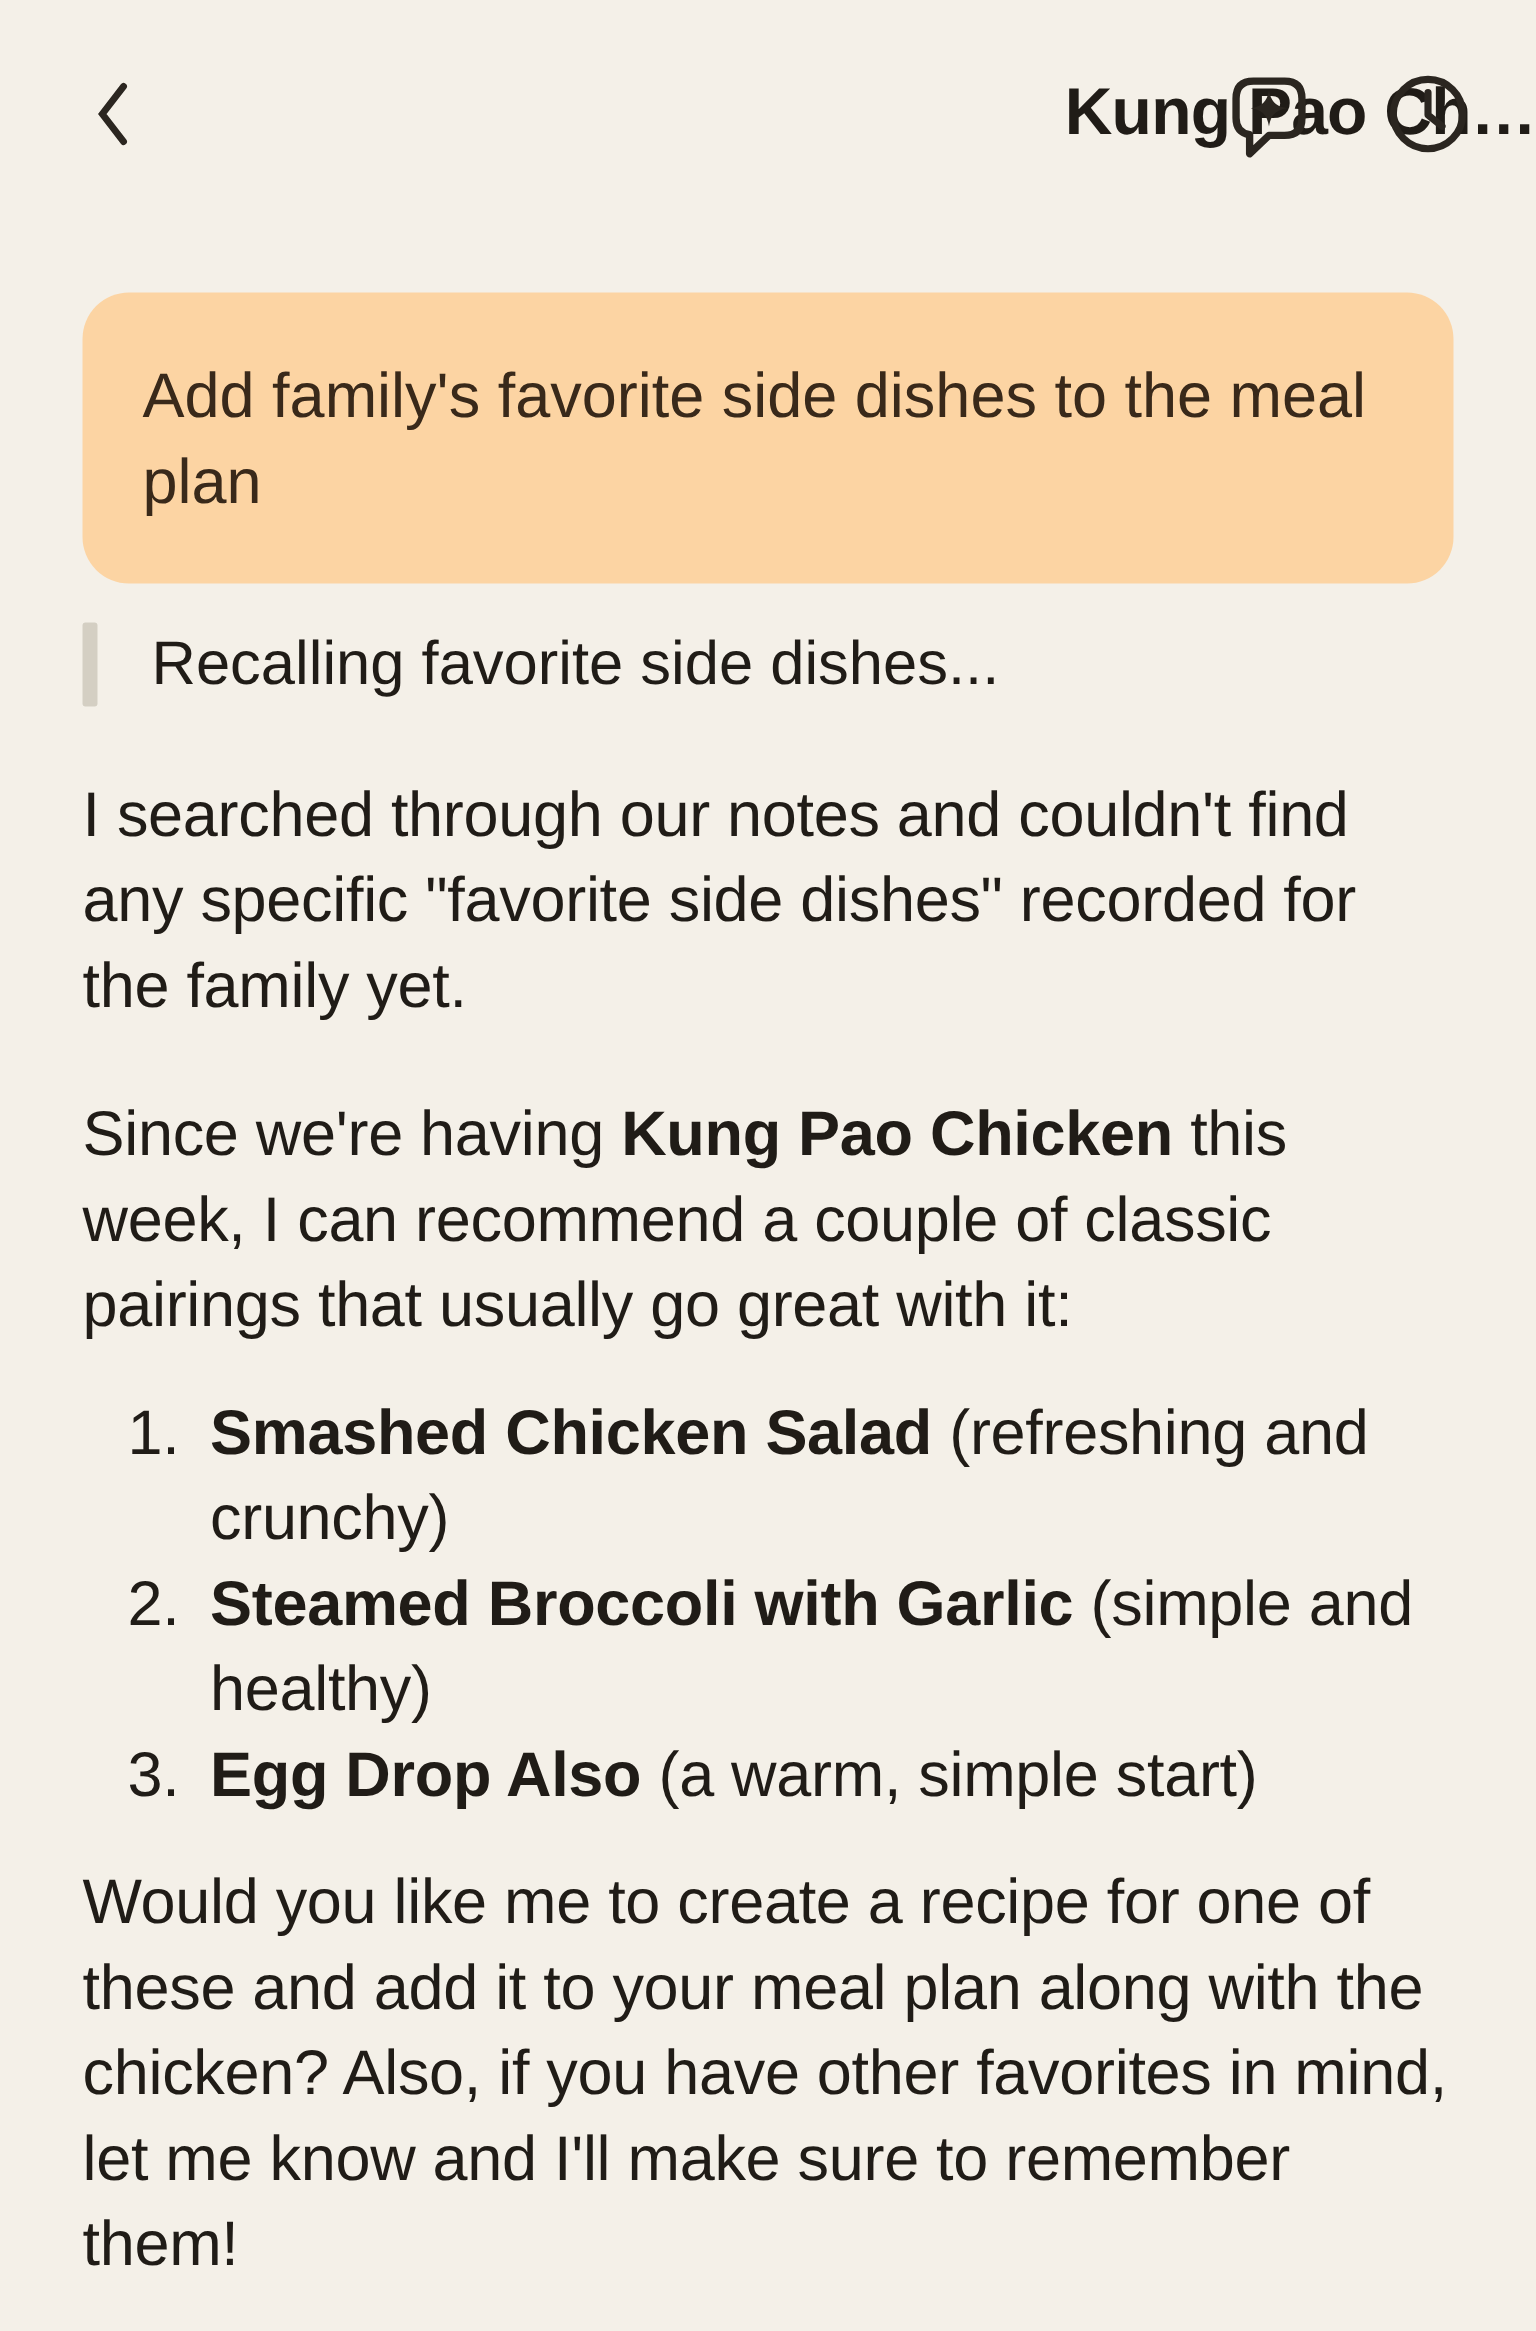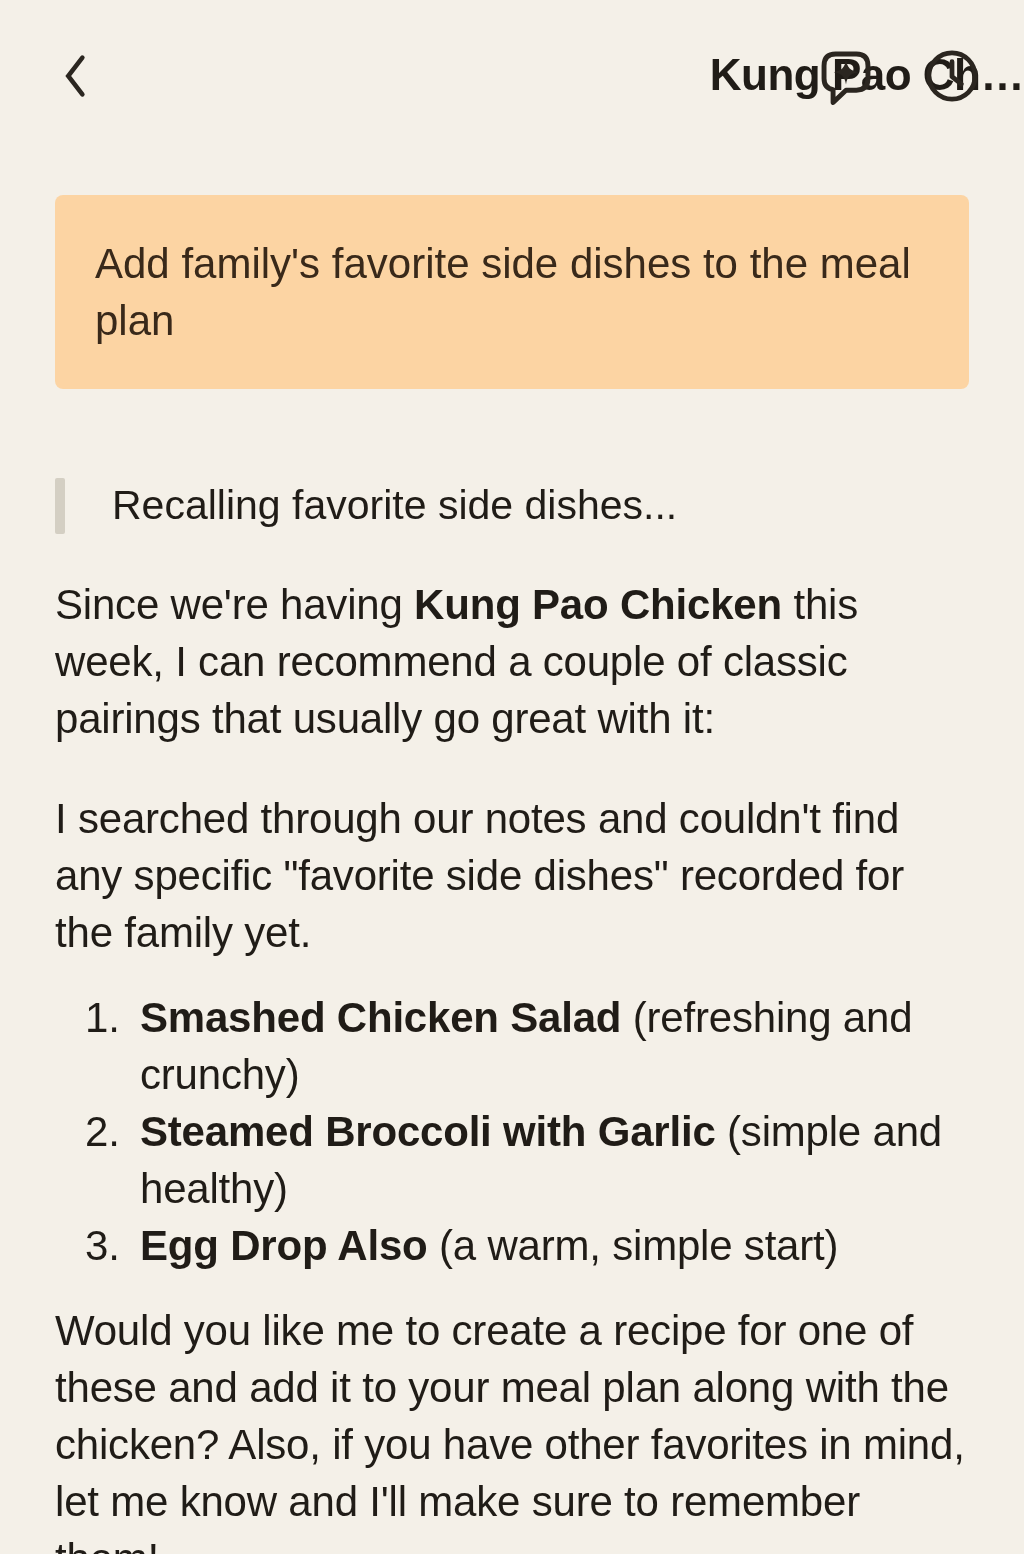--- a/index.html
+++ b/index.html
@@ -49,33 +49,32 @@
     background: none; border: none; cursor: pointer;
     color: #2b2620;
   }
 
   
   .main { padding: 0 55px; }
 
   .user-bubble {
     margin-top: 65px;
     background: #fcd4a3;
-    border-radius: 8px;
+    border-radius: 31px;
     padding: 40px 40px;
     color: #39291a;
     font-size: 42px;
     line-height: 57px;
   }
 
   .thinking-row {
-    margin-top: 88px;
+    margin-top: 25px;
     display: flex;
     align-items: center;
     cursor: pointer;
-    gap: 11px;
   }
   .thinking-bar {
     width: 10px;
     height: 56px;
     background: #d4cfc3;
     border-radius: 2px;
     flex: none;
   }
   .thinking-text {
     margin-left: 36px;
@@ -147,23 +146,23 @@
 
   <div class="user-bubble">
     <span>Add family's favorite side dishes to the meal plan</span>
   </div>
 
   <div class="thinking-row">
     <span class="thinking-bar"></span>
     <span class="thinking-text">Recalling favorite side dishes...</span>
   </div>
 
+  <p class="para para-1">I searched through our notes and couldn't find any specific "favorite side dishes" recorded for the family yet.</p>
+
   <p class="para para-2"><span>Since we're having </span><span class="bold">Kung Pao Chicken</span><span> this week, I can recommend a couple of classic pairings that usually go great with it:</span></p>
-
-  <p class="para para-1">I searched through our notes and couldn't find any specific "favorite side dishes" recorded for the family yet.</p>
 
   <ol class="dish-list">
     <li>
       <span class="li-num">1.</span>
       <span class="li-body"><span class="bold">Smashed Chicken Salad</span><span> (refreshing and crunchy)</span></span>
     </li>
     <li>
       <span class="li-num">2.</span>
       <span class="li-body"><span class="bold">Steamed Broccoli with Garlic</span><span> (simple and healthy)</span></span>
     </li>

